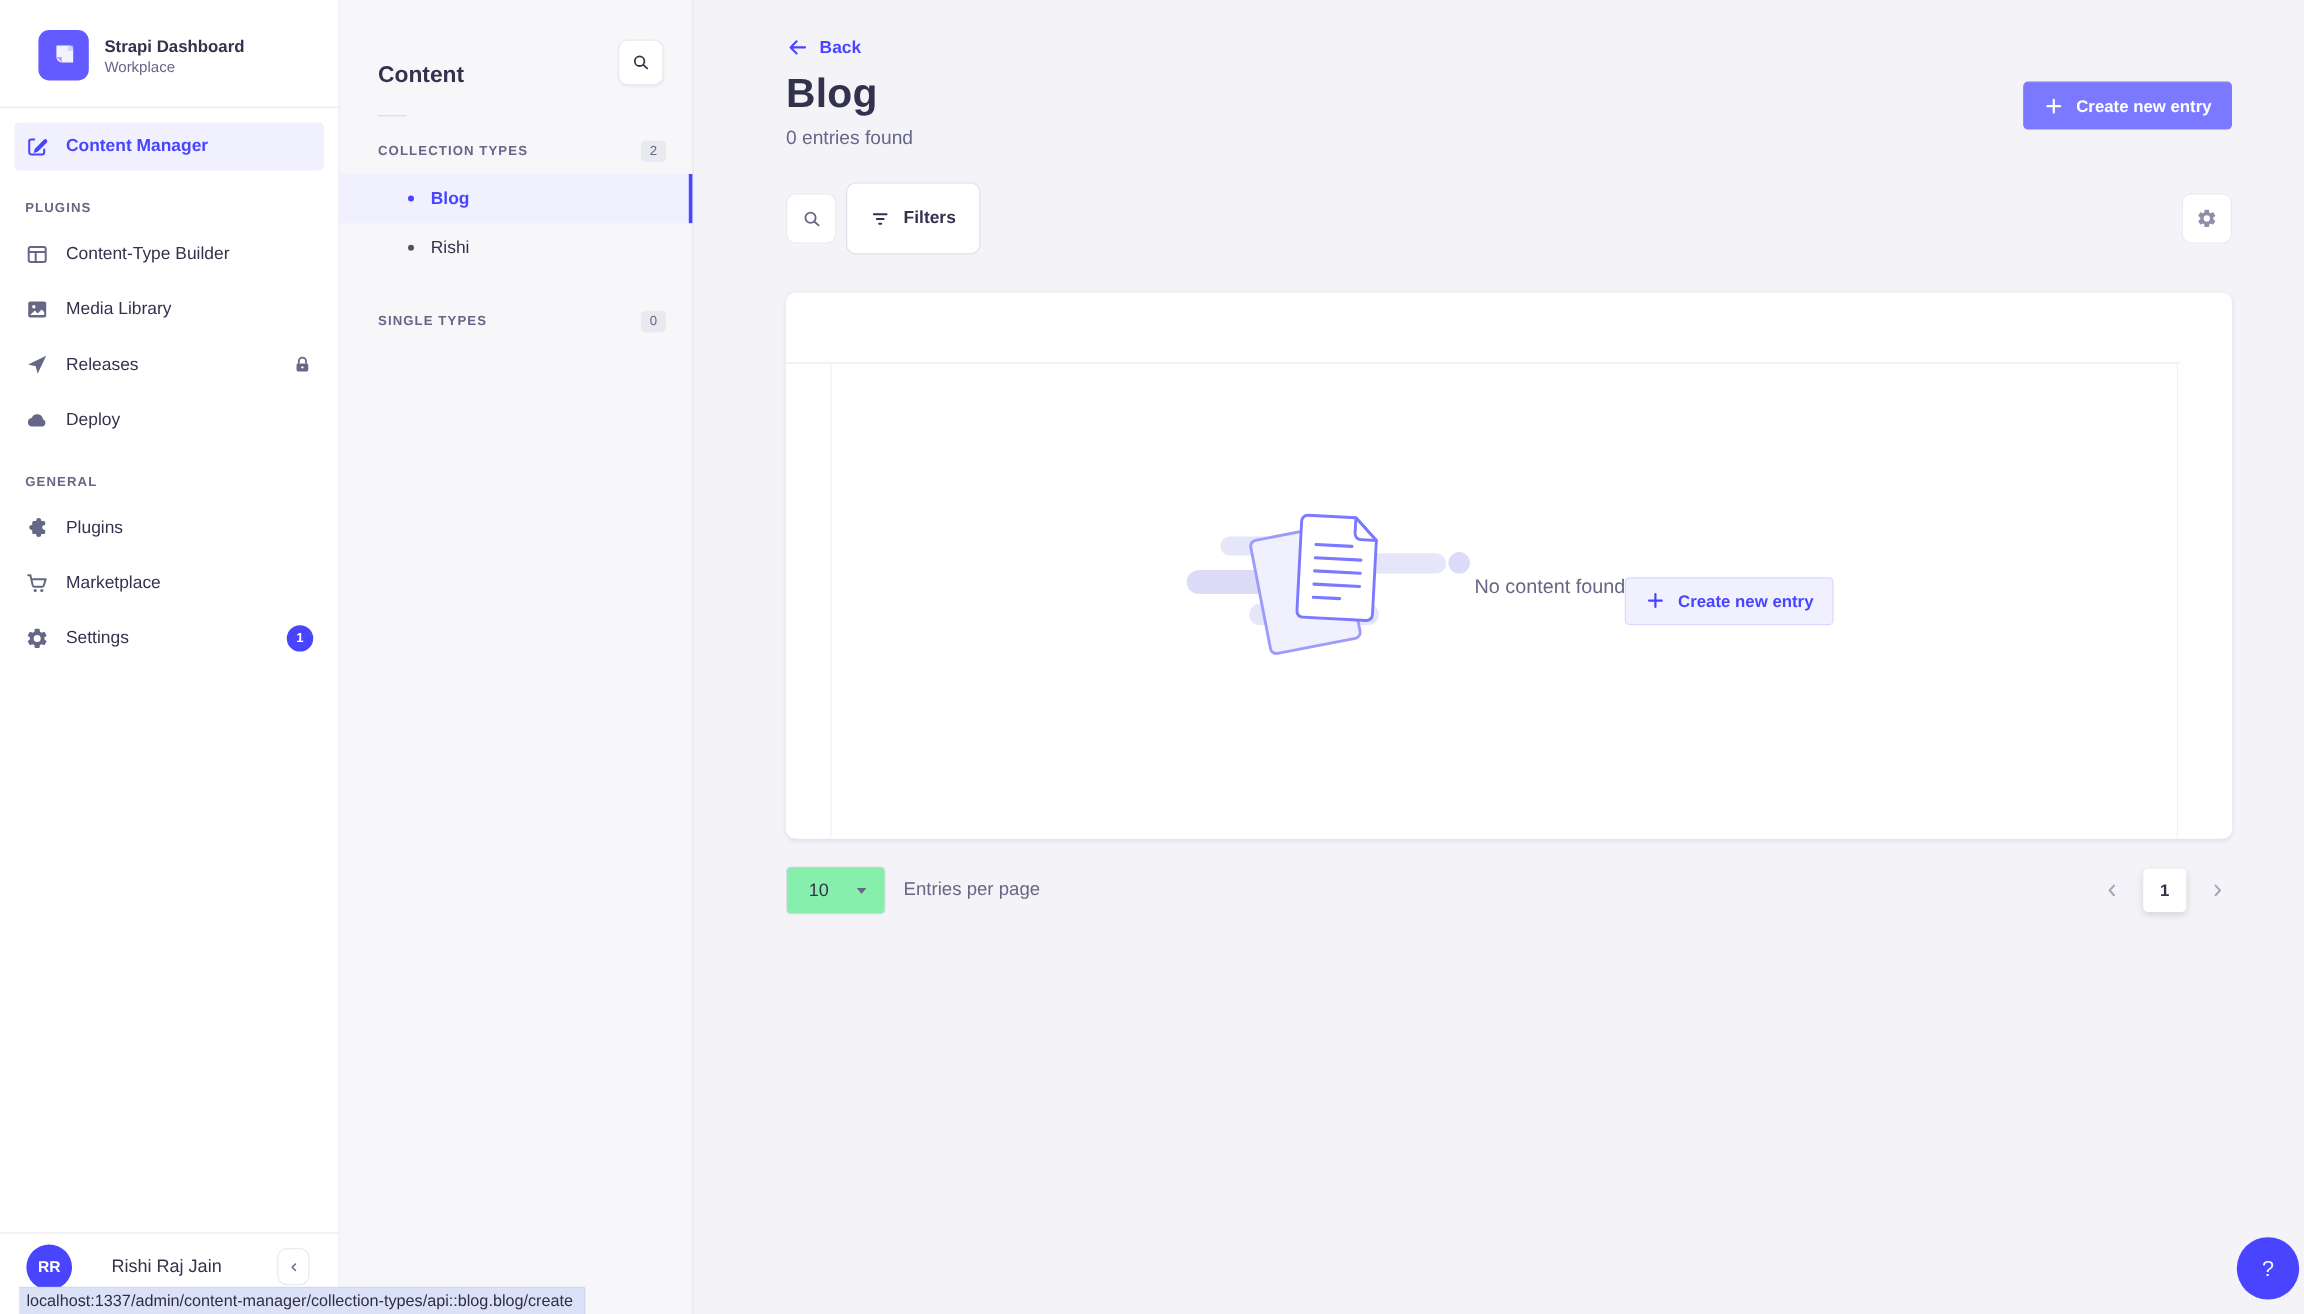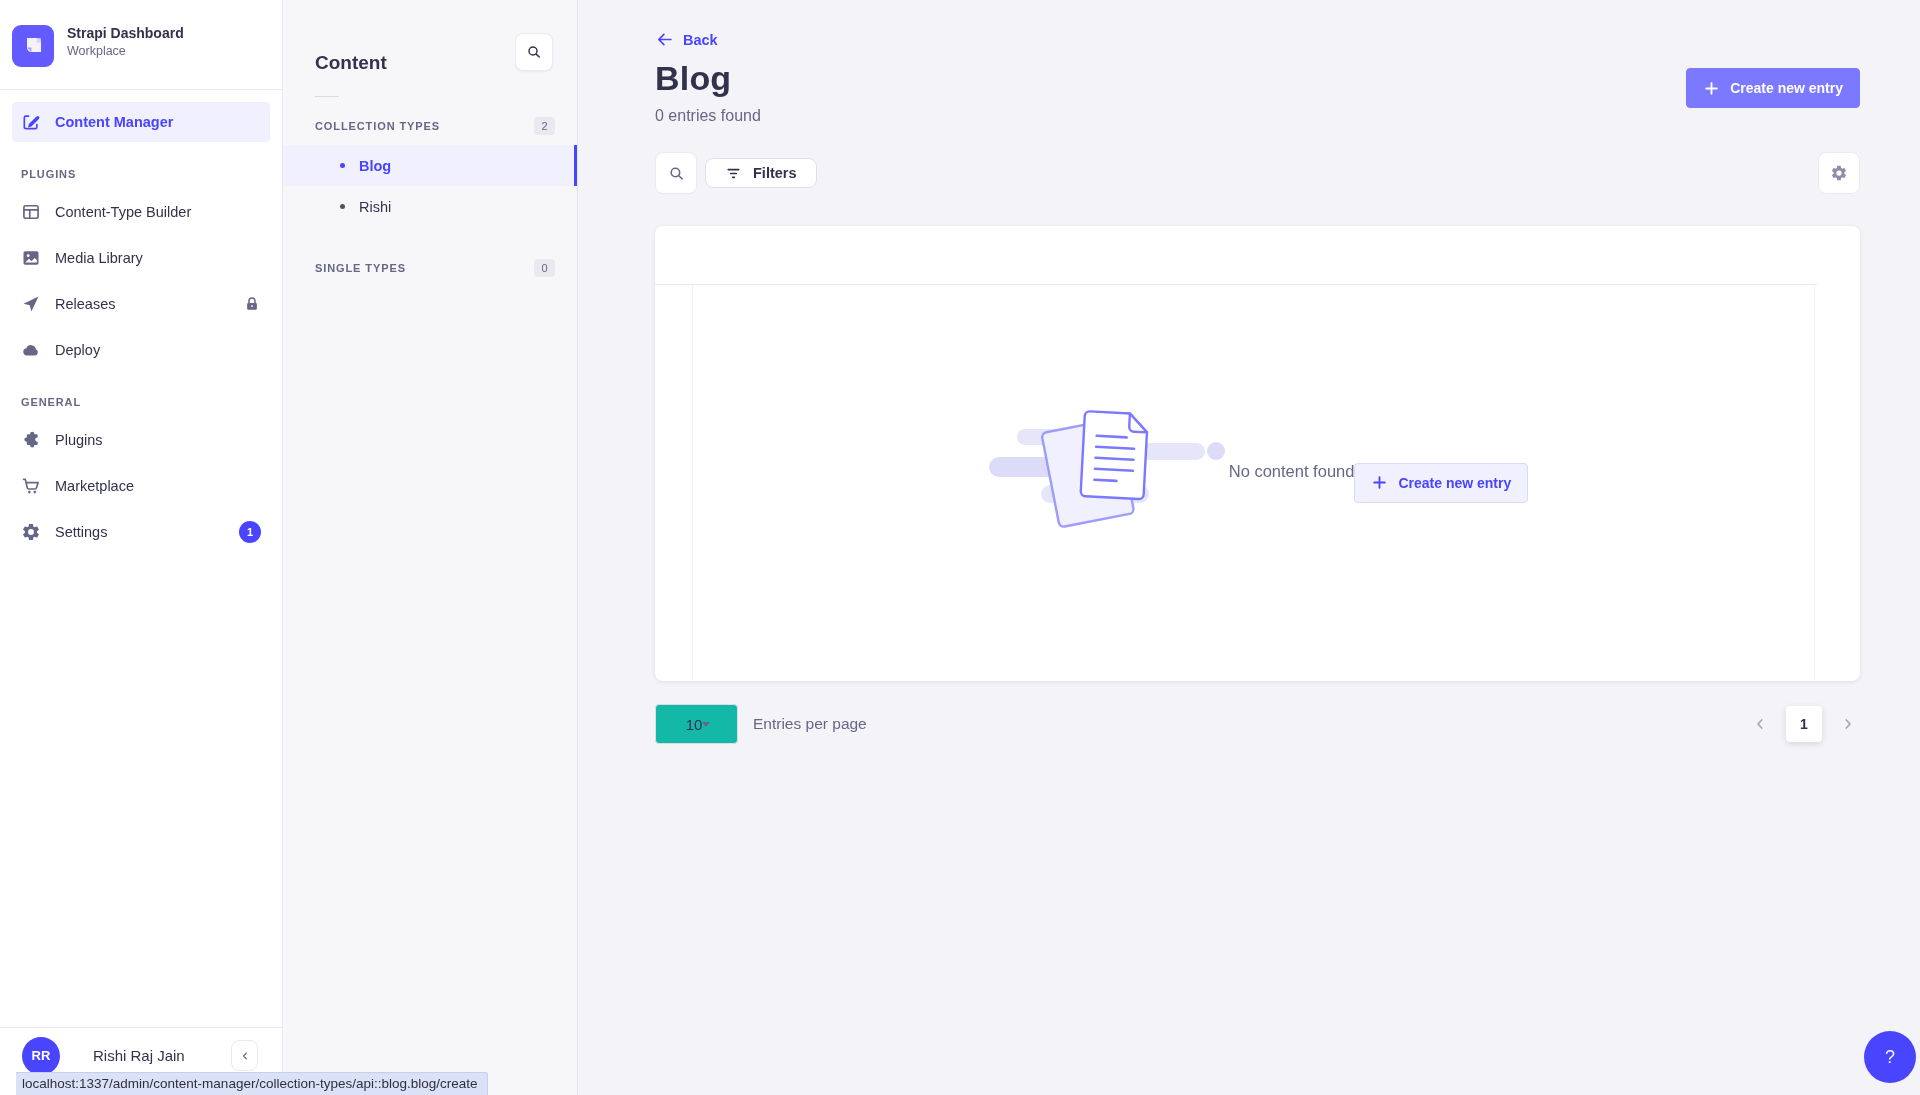--- a/index.html
+++ b/index.html
@@ -9,21 +9,21 @@
     background:#f4f4f8;
     color:#32324d;
     display:flex;
     position:relative;
     overflow:hidden;
   }
   svg { display:block; }
 
   
   .sidebar { width:283px; flex-shrink:0; background:#ffffff; border-right:1px solid #eaeaef; position:relative; }
-  .brand { display:flex; gap:13px; padding:25px 12px 22px; border-bottom:1px solid #eaeaef; }
+  .brand { display:flex; align-items:center; gap:13px; padding:25px 32px 22px; border-bottom:1px solid #eaeaef; }
   .brand-logo { width:42px; height:42px; border-radius:9px; background:#635bff; display:flex; align-items:center; justify-content:center; }
   .brand-name { font-size:14px; font-weight:bold; color:#32324d; }
   .brand-sub { font-size:12.5px; color:#666687; margin-top:3px; }
 
   .nav { padding:12px; }
   .nav-item { display:flex; align-items:center; gap:14px; height:40px; padding:0 9px; border-radius:4px; font-size:14.5px; color:#32324d; margin-bottom:6px; cursor:pointer; }
   .nav-item.active { background:#f0f0ff; color:#4945ff; font-weight:bold; }
   .nav-item .grow { flex:1; }
   .section-label { font-size:11px; font-weight:bold; letter-spacing:.9px; color:#666687; padding:0 9px; margin:26px 0 12px; }
 
@@ -54,35 +54,35 @@
   .back-row { display:inline-flex; align-items:center; gap:9px; color:#4945ff; font-size:14.5px; font-weight:bold; cursor:pointer; margin-bottom:10px; }
   .page-header { display:flex; justify-content:space-between; align-items:flex-start; }
   .page-title { font-size:34px; font-weight:bold; color:#32324d; letter-spacing:.2px; }
   .page-subtitle { font-size:16px; color:#666687; margin-top:9px; }
   .btn { display:flex; align-items:center; gap:10px; height:40px; padding:0 16px; border-radius:4px; font-size:14px; font-weight:bold; cursor:pointer; }
   .btn-primary { background:#7b79ff; border:1px solid #7b79ff; color:#fff; margin-top:9px; }
   .btn-secondary { background:#f0f0ff; border:1px solid #d9d8ff; color:#4945ff; }
 
   .toolbar { display:flex; align-items:center; gap:8px; margin-top:27px; }
   .icon-btn { width:42px; height:42px; background:#fff; border:1px solid #eaeaef; border-radius:8px; display:flex; align-items:center; justify-content:center; cursor:pointer; }
-  .btn-filters { display:flex; align-items:center; gap:11px; height:30px; padding:0 19px; background:#fff; border:1px solid #e0e0e8; border-radius:8px; font-size:14.5px; font-weight:bold; color:#32324d; cursor:pointer; }
+  .btn-filters { display:flex; align-items:center; gap:11px; height:60px; padding:0 19px; background:#fff; border:1px solid #e0e0e8; border-radius:8px; font-size:14.5px; font-weight:bold; color:#32324d; cursor:pointer; }
   .toolbar .grow { flex:1; }
 
   .table-card { margin-top:32px; height:455px; background:#fff; border-radius:8px; box-shadow:0 1px 4px rgba(33,33,52,.1); position:relative; }
   .thead { display:flex; align-items:center; height:58px; padding-left:37px; }
   .th { font-size:11px; font-weight:bold; letter-spacing:.7px; color:#666687; display:flex; align-items:center; }
   .th-id { width:70px; } .th-title { width:285px; } .th-image { width:206px; } .th-createdat { width:292px; }
   .sort-asc { width:0; height:0; border-left:5px solid transparent; border-right:5px solid transparent; border-bottom:6px solid #8e8ea9; margin-left:12px; }
   .thead-divider { position:absolute; top:58px; left:0; right:43px; height:1px; background:#eaeaef; }
   .tbody { position:absolute; top:59px; left:37px; right:45px; bottom:1px; border-left:1px solid #f1f1f5; border-right:1px solid #f1f1f5; display:flex; flex-direction:row; align-items:center; justify-content:center; }
   .empty-illustration { margin-bottom:28px; }
   .empty-message { font-size:16.5px; color:#666687; margin-bottom:22px; }
 
   .pagination { display:flex; align-items:center; margin-top:23px; }
-  .page-size-select { width:83px; height:40px; background:#14b8a6; border:1px solid #dcdce4; border-radius:4px; display:flex; align-items:center; justify-content:center; padding:0 15px 0 18px; font-size:15px; color:#32324d; cursor:pointer; }
+  .page-size-select { width:83px; height:40px; background:#86efac; border:1px solid #dcdce4; border-radius:4px; display:flex; align-items:center; justify-content:space-between; padding:0 15px 0 18px; font-size:15px; color:#32324d; cursor:pointer; }
   .caret-down { width:0; height:0; border-left:4.5px solid transparent; border-right:4.5px solid transparent; border-top:5.5px solid #666687; }
   .page-size-label { margin-left:15px; font-size:15.5px; color:#666687; }
   .pagination-right { margin-left:auto; display:flex; align-items:center; gap:14px; }
   .chev-btn { width:24px; height:24px; display:flex; align-items:center; justify-content:center; cursor:pointer; }
   .page-num { width:36px; height:36px; background:#fff; border-radius:4px; box-shadow:0 2px 6px rgba(33,33,52,.15); display:flex; align-items:center; justify-content:center; font-size:14px; font-weight:bold; color:#32324d; cursor:pointer; }
 
   .help-fab { position:absolute; right:4px; bottom:12px; width:52px; height:52px; border-radius:50%; background:#4945ff; color:rgba(255,255,255,.95); font-size:18px; display:flex; align-items:center; justify-content:center; cursor:pointer; z-index:40; }
 
   .statusbar { position:absolute; left:16px; bottom:0; height:23px; background:#dbe2f7; border-top:1px solid #c6d0ec; border-right:1px solid #c6d0ec; border-top-right-radius:3px; font-size:13.5px; color:#2f2f44; line-height:21px; padding:0 9px 0 6px; z-index:50; white-space:nowrap; }
 </style>

